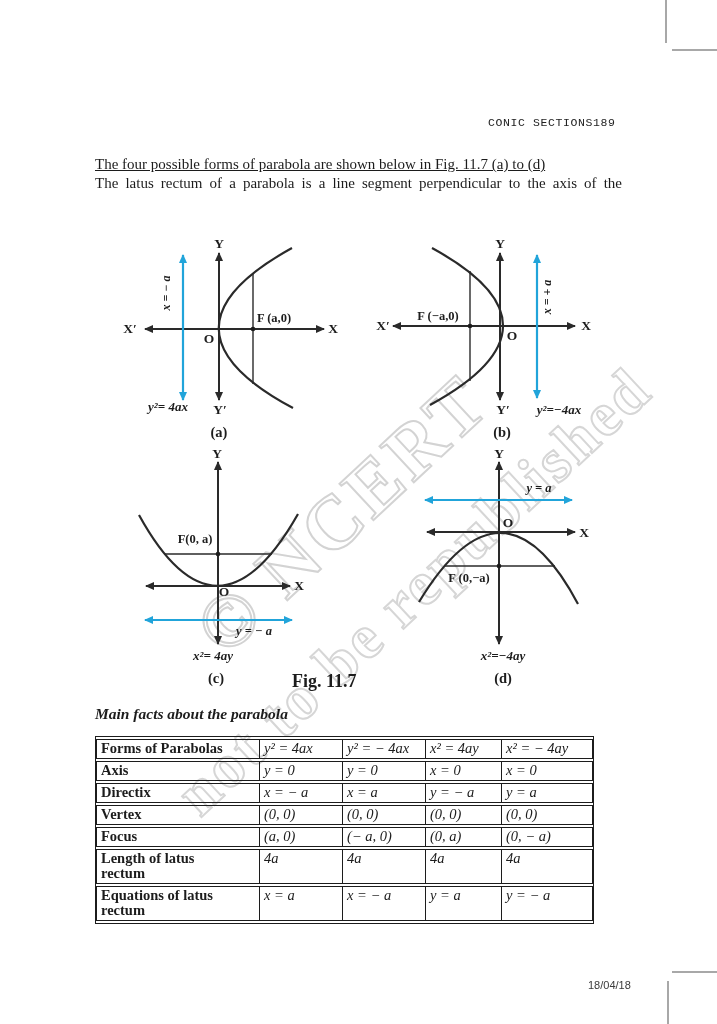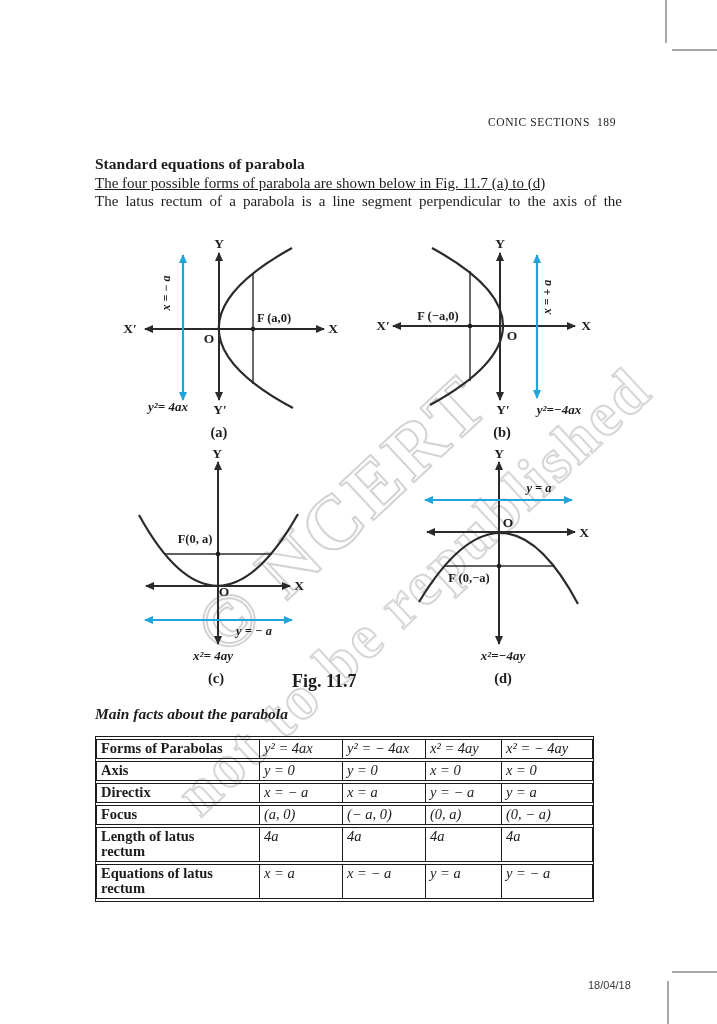--- a/index.html
+++ b/index.html
@@ -6,22 +6,22 @@
   .page{
     position:relative; width:717px; height:1024px; margin:0 auto;
     background:#ffffff; overflow:hidden;
     font-family:"Liberation Serif", serif; color:#1c1c1c;
   }
   
   .crop{position:absolute;background:#a8a8a8;}
   
   .runhead{
     position:absolute; left:488px; top:116px; width:128px;
-    display:flex; justify-content:space-between;
-    font-size:11.5px; letter-spacing:0.6px; color:#222;
+    display:flex; justify-content:flex-start;
+    font-size:11.5px; letter-spacing:0.6px; color:#222;font-family:Liberation Mono, monospace;
   }
   
   .intro{position:absolute; left:95px; top:155px; width:527px; font-size:15px; line-height:18.5px;}
   .intro .b{font-weight:bold; font-size:15.5px;}
   .line{white-space:nowrap;text-decoration:underline;}
   .just{white-space:normal; text-align:justify;}
   .just::after{content:""; display:inline-block; width:100%;}
   
   .watermark{
     position:absolute; left:50px; top:335px; width:650px; height:430px;
@@ -81,21 +81,20 @@
   <div class="crop" style="left:672px;top:49px;width:45px;height:2px;"></div>
   <div class="crop" style="left:672px;top:971px;width:45px;height:2px;"></div>
   <div class="crop" style="left:667px;top:981px;width:2px;height:43px;"></div>
 
   <div class="runhead">
     <span>CONIC SECTIONS</span>
     <span>189</span>
   </div>
 
   <div class="intro">
-    <div class="b">Standard equations of parabola</div>
     <div class="line">The four possible forms of parabola are shown below in Fig. 11.7 (a) to (d)</div>
     <div class="just">The latus rectum of a parabola is a line segment perpendicular to the axis of the</div>
   </div>
 
   <svg class="fig" style="left:100px;top:232px;" width="250" height="212">
     <defs>
       <marker id="ka" markerWidth="10" markerHeight="8" refX="8" refY="4" orient="auto-start-reverse" markerUnits="userSpaceOnUse">
           <path d="M0,0 L9,4 L0,8 z" fill="#2a2a2a"></path>
         </marker>
       <marker id="ca" markerWidth="10" markerHeight="8" refX="8" refY="4" orient="auto-start-reverse" markerUnits="userSpaceOnUse">
@@ -222,20 +221,27 @@
           <td class="val">x = 0</td>
         </tr>
         <tr>
           <td class="lab">Directix</td>
           <td class="val">x = − a</td>
           <td class="val">x = a</td>
           <td class="val">y = − a</td>
           <td class="val">y = a</td>
         </tr>
         <tr>
+          <td class="lab">Vertex</td>
+          <td class="val">(0, 0)</td>
+          <td class="val">(0, 0)</td>
+          <td class="val">(0, 0)</td>
+          <td class="val">(0, 0)</td>
+        </tr>
+        <tr>
           <td class="lab">Focus</td>
           <td class="val">(a, 0)</td>
           <td class="val">(− a, 0)</td>
           <td class="val">(0, a)</td>
           <td class="val">(0, − a)</td>
         </tr>
         <tr>
           <td class="lab">Length of latus
 rectum</td>
           <td class="val">4a</td>

